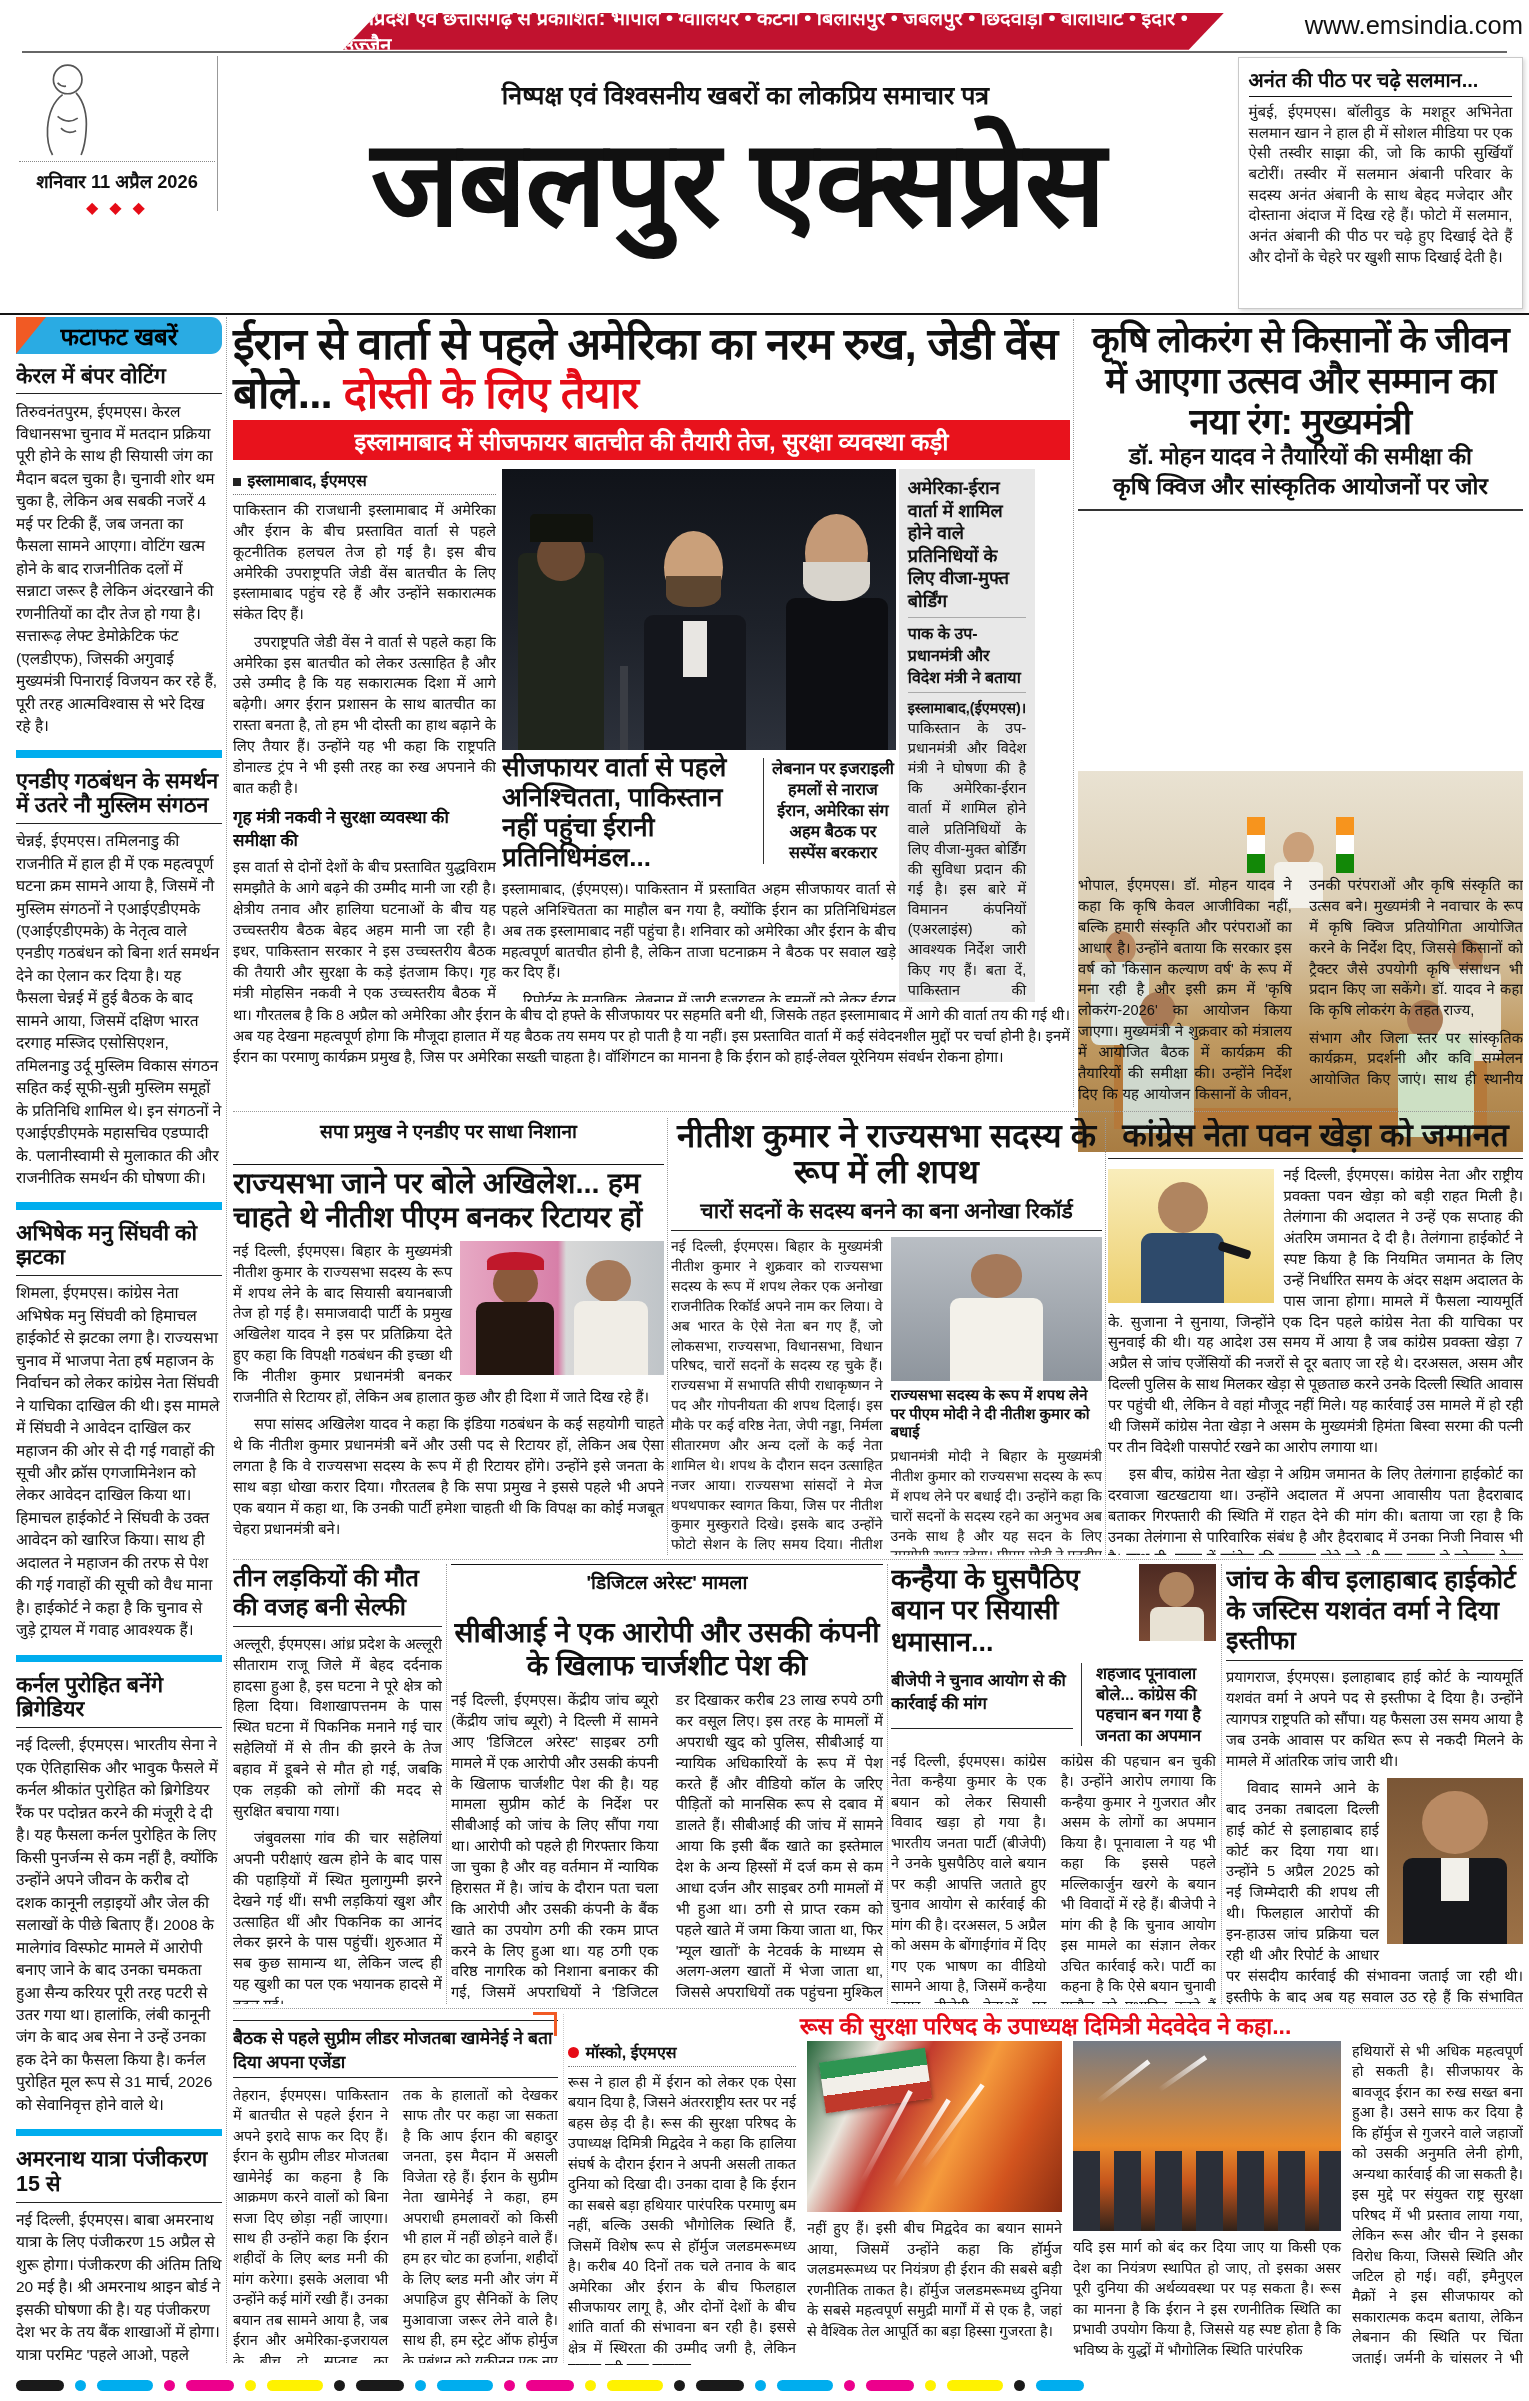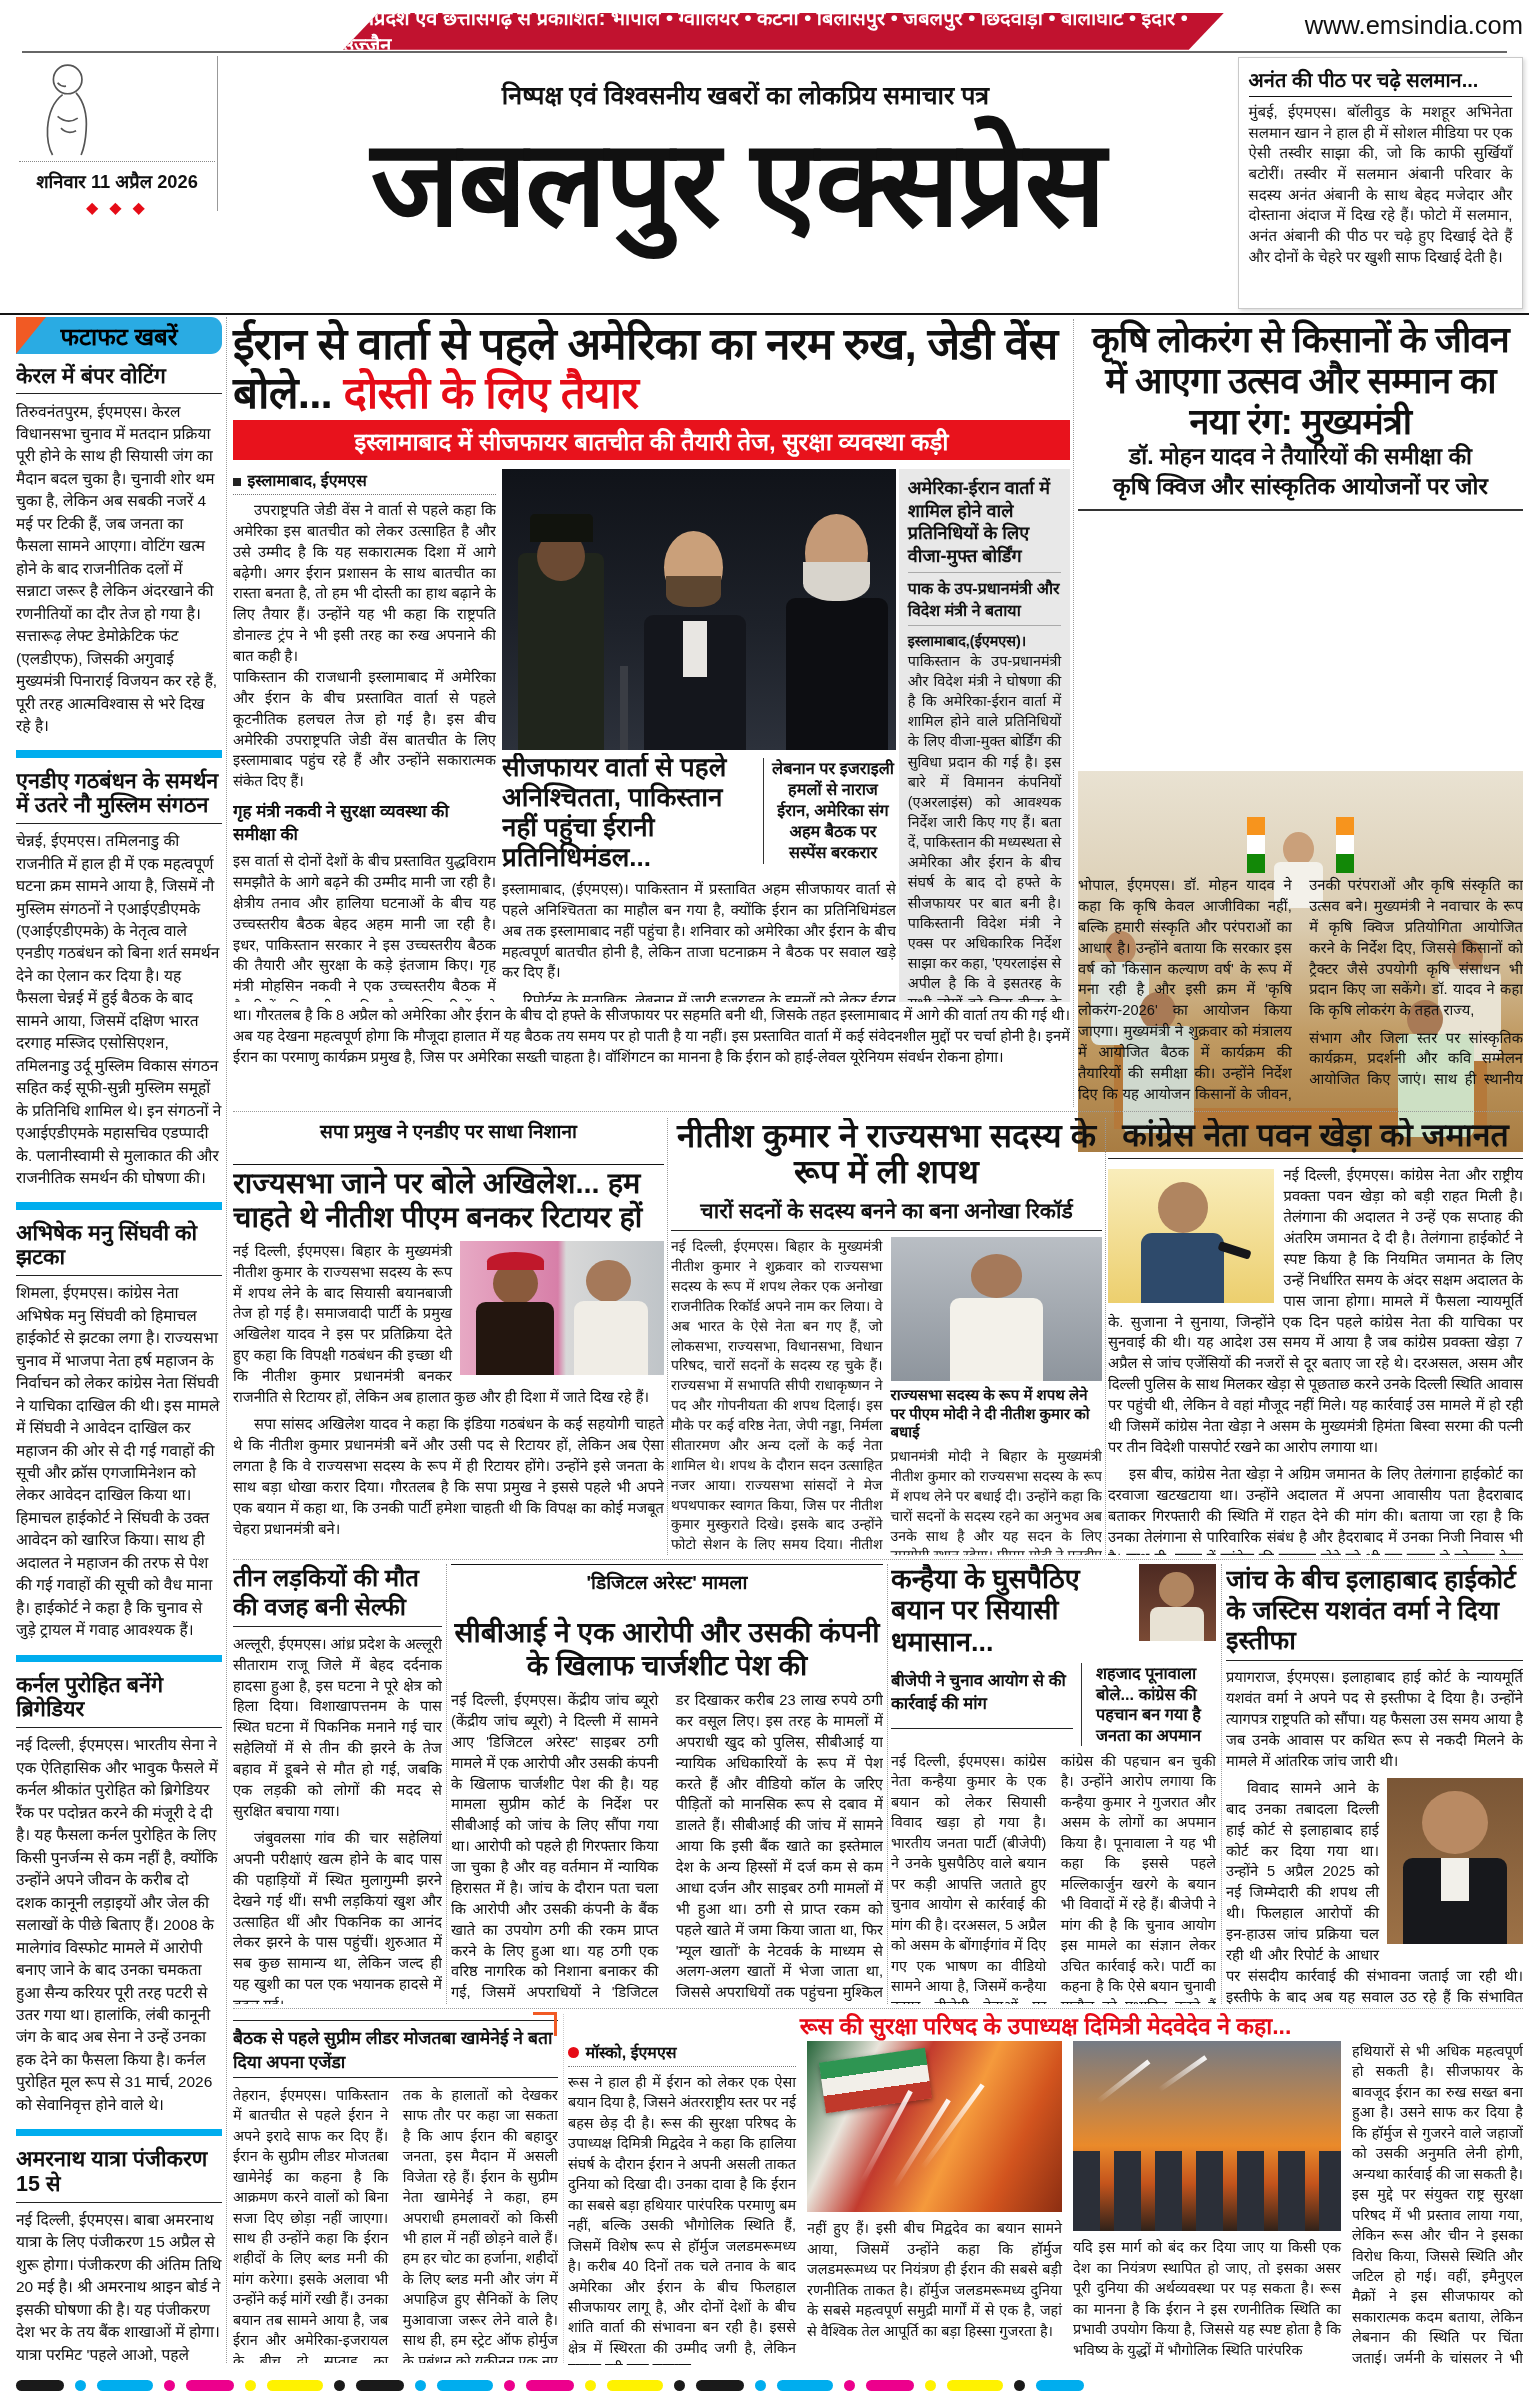--- a/index.html
+++ b/index.html
@@ -45,21 +45,21 @@
   .vdot{border-left:1.6px dotted #9a9a9a;width:0;}
   .hdot{border-top:1.6px dotted #9a9a9a;height:0;}
   
   .lead-h1{left:233px;top:319px;width:837px;font-size:44px;font-weight:800;line-height:1.12;letter-spacing:-0.8px;}
   .strap{left:233px;top:420px;width:837px;height:40px;background:#e8121c;color:#fff;font-weight:bold;
          font-size:24px;display:flex;align-items:center;justify-content:center;}
   .lead-col1{left:233px;top:469px;width:263px;height:533px;overflow:hidden;}
   .lead-dl{font-weight:bold;font-size:16px;border-bottom:0.8px dotted #777;padding-bottom:3.2px;margin-bottom:4.8px;}
   .sq{display:inline-block;width:8px;height:8px;background:#222;margin-right:6.4px;}
   .leadsub{font-weight:bold;font-size:17px;margin:6.4px 0;}
-  .sidebox{left:899px;top:469px;width:171px;height:533px;background:#e8e8e8;padding:8px 8.8px;box-sizing:border-box;overflow:hidden;}
+  .sidebox{left:899px;top:469px;width:136px;height:533px;background:#e8e8e8;padding:8px 8.8px;box-sizing:border-box;overflow:hidden;}
   .sidebox h3{font-size:18px;line-height:1.25;margin-bottom:4.8px;}
   .sidebox .sb2{font-size:16px;font-weight:bold;border-top:0.8px solid #aaa;border-bottom:0.8px solid #aaa;padding:4px 0;margin-bottom:4.8px;}
   .sidebox p{margin:0;font-size:14.4px;line-height:1.4;text-align:justify;}
   .substory{left:502px;top:753px;width:394px;height:249px;overflow:hidden;}
   .substory h3{font-size:26px;line-height:1.15;}
   .inset{float:right;width:126px;margin:4.8px 0 4.8px 8px;border-left:1.6px solid #333;padding-left:6.4px;
          font-weight:bold;font-size:16.3px;line-height:1.3;text-align:center;}
   .substory-wide{left:233px;top:1005px;width:837px;height:102px;overflow:hidden;}
   
   .ph{position:relative;overflow:hidden;background:#888;}
@@ -199,22 +199,22 @@
   </div>
   <div class="abs vdot" style="left:226px;top:317px;height:2046px;"></div>
 
   <h1 class="abs lead-h1"><span>ईरान से वार्ता से पहले अमेरिका का नरम रुख, जेडी वेंस बोले... </span><span class="red">दोस्ती के लिए तैयार</span></h1>
   <div class="abs strap">
     <span>इस्लामाबाद में सीजफायर बातचीत की तैयारी तेज, सुरक्षा व्यवस्था कड़ी</span>
   </div>
 
   <div class="abs lead-col1">
     <div class="lead-dl"><span class="sq"></span><span>इस्लामाबाद, ईएमएस</span></div>
+    <p class="bt">पाकिस्तान की राजधानी इस्लामाबाद में अमेरिका और ईरान के बीच प्रस्तावित वार्ता से पहले कूटनीतिक हलचल तेज हो गई है। इस बीच अमेरिकी उपराष्ट्रपति जेडी वेंस बातचीत के लिए इस्लामाबाद पहुंच रहे हैं और उन्होंने सकारात्मक संकेत दिए हैं।</p>
     <p class="bt ind">उपराष्ट्रपति जेडी वेंस ने वार्ता से पहले कहा कि अमेरिका इस बातचीत को लेकर उत्साहित है और उसे उम्मीद है कि यह सकारात्मक दिशा में आगे बढ़ेगी। अगर ईरान प्रशासन के साथ बातचीत का रास्ता बनता है, तो हम भी दोस्ती का हाथ बढ़ाने के लिए तैयार हैं। उन्होंने यह भी कहा कि राष्ट्रपति डोनाल्ड ट्रंप ने भी इसी तरह का रुख अपनाने की बात कही है।</p>
-    <p class="bt">पाकिस्तान की राजधानी इस्लामाबाद में अमेरिका और ईरान के बीच प्रस्तावित वार्ता से पहले कूटनीतिक हलचल तेज हो गई है। इस बीच अमेरिकी उपराष्ट्रपति जेडी वेंस बातचीत के लिए इस्लामाबाद पहुंच रहे हैं और उन्होंने सकारात्मक संकेत दिए हैं।</p>
     <div class="leadsub">गृह मंत्री नकवी ने सुरक्षा व्यवस्था की समीक्षा की</div>
     <p class="bt">इस वार्ता से दोनों देशों के बीच प्रस्तावित युद्धविराम समझौते के आगे बढ़ने की उम्मीद मानी जा रही है। क्षेत्रीय तनाव और हालिया घटनाओं के बीच यह उच्चस्तरीय बैठक बेहद अहम मानी जा रही है। इधर, पाकिस्तान सरकार ने इस उच्चस्तरीय बैठक की तैयारी और सुरक्षा के कड़े इंतजाम किए। गृह मंत्री मोहसिन नकवी ने एक उच्चस्तरीय बैठक में तैयारियों की समीक्षा की और अधिकारियों को विदेशी मेहमानों की सुरक्षा सुनिश्चित करने के निर्देश दिए। पाकिस्तान के गृह मंत्रालय ने इस अहम वार्ता की मेजबानी को महत्वपूर्ण अवसर बताते हुए कहा कि देश हर स्तर पर मेहमाननवाजी और सुरक्षा के लिए तैयार है।</p>
   </div>
 
   <div class="abs ph ph-lead" style="left:502px;top:469px;width:394px;height:281px;">
     <div class="fig" style="left:4%;top:30%;width:22%;height:70%;background:#20251c;border-radius:8px 8px 0 0;"></div>
     <div class="fig head" style="left:9%;top:22%;width:12%;height:18%;background:#6b4a33;"></div>
     <div class="fig" style="left:7%;top:16%;width:16%;height:10%;background:#11130d;border-radius:4.8px 4.8px 0 0;"></div>
     <div class="fig" style="left:36%;top:52%;width:26%;height:48%;background:#14161c;border-radius:9.6px 9.6px 0 0;"></div>
     <div class="fig" style="left:46%;top:54%;width:6%;height:20%;background:#e8e6e2;"></div>

